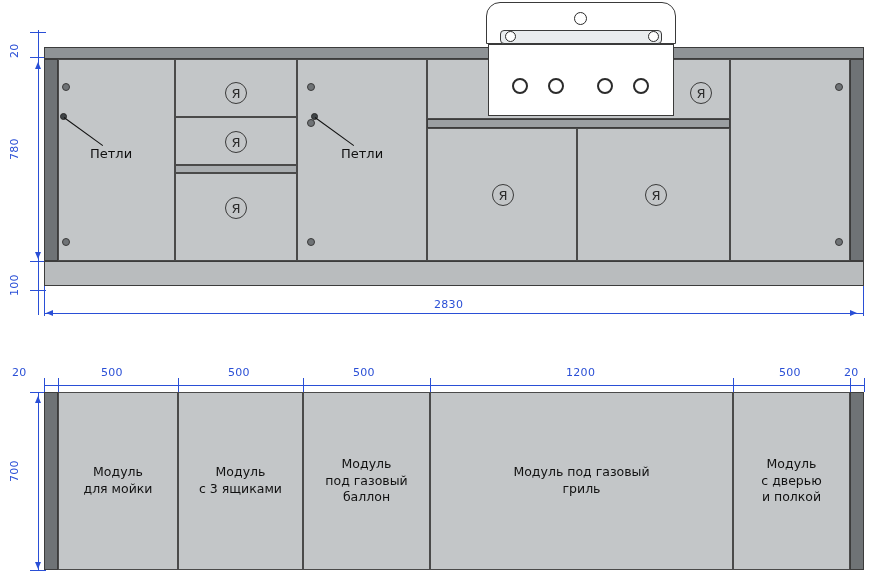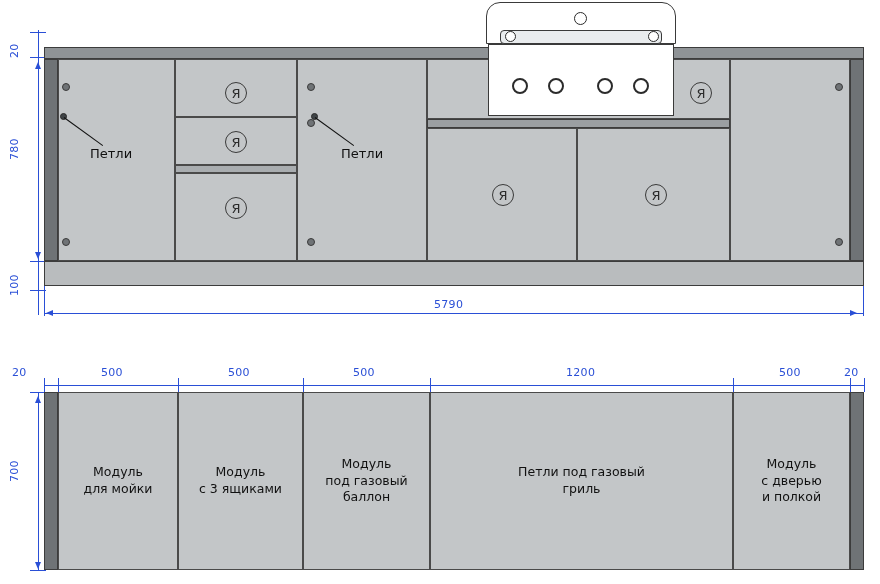--- a/index.html
+++ b/index.html
@@ -126,21 +126,21 @@
 
 <div class="leaderdot" style="left:311px;top:113px;"></div>
 <div class="leader" style="left:315px;top:117px;width:48px;transform:rotate(36deg);"></div>
 <div class="label" style="left:341px;top:146px;">Петли</div>
 
 <div class="dimline v" style="left:44px;top:286px;height:30px;"></div>
 <div class="dimline v" style="left:863px;top:286px;height:30px;"></div>
 <div class="dimline h" style="left:44px;top:313px;width:820px;"></div>
 <div class="arrow arr-l" style="left:46px;top:310px;"></div>
 <div class="arrow arr-r" style="left:850px;top:310px;"></div>
-<div class="dimtext" style="left:434px;top:298px;">5790</div>
+<div class="dimtext" style="left:434px;top:298px;">2830</div>
 
 <div class="dimline h" style="left:44px;top:385px;width:820px;"></div>
 
 <div class="dimline v" style="left:44px;top:378px;height:14px;"></div>
 <div class="dimline v" style="left:58px;top:378px;height:14px;"></div>
 <div class="dimline v" style="left:178px;top:378px;height:14px;"></div>
 <div class="dimline v" style="left:303px;top:378px;height:14px;"></div>
 <div class="dimline v" style="left:430px;top:378px;height:14px;"></div>
 <div class="dimline v" style="left:733px;top:378px;height:14px;"></div>
 <div class="dimline v" style="left:850px;top:378px;height:14px;"></div>
@@ -164,17 +164,17 @@
 <div class="side" style="left:44px;top:392px;width:14px;height:178px;"></div>
 <div class="side" style="left:850px;top:392px;width:14px;height:178px;"></div>
 
 <div class="mod" style="left:58px;top:392px;width:120px;height:178px;">Модуль
 для мойки</div>
 <div class="mod" style="left:178px;top:392px;width:125px;height:178px;">Модуль
 с 3 ящиками</div>
 <div class="mod" style="left:303px;top:392px;width:127px;height:178px;">Модуль
 под газовый
 баллон</div>
-<div class="mod" style="left:430px;top:392px;width:303px;height:178px;">Петли под газовый
+<div class="mod" style="left:430px;top:392px;width:303px;height:178px;">Модуль под газовый
 гриль</div>
 <div class="mod" style="left:733px;top:392px;width:117px;height:178px;">Модуль
 с дверью
 и полкой</div>
 
 </body></html>

